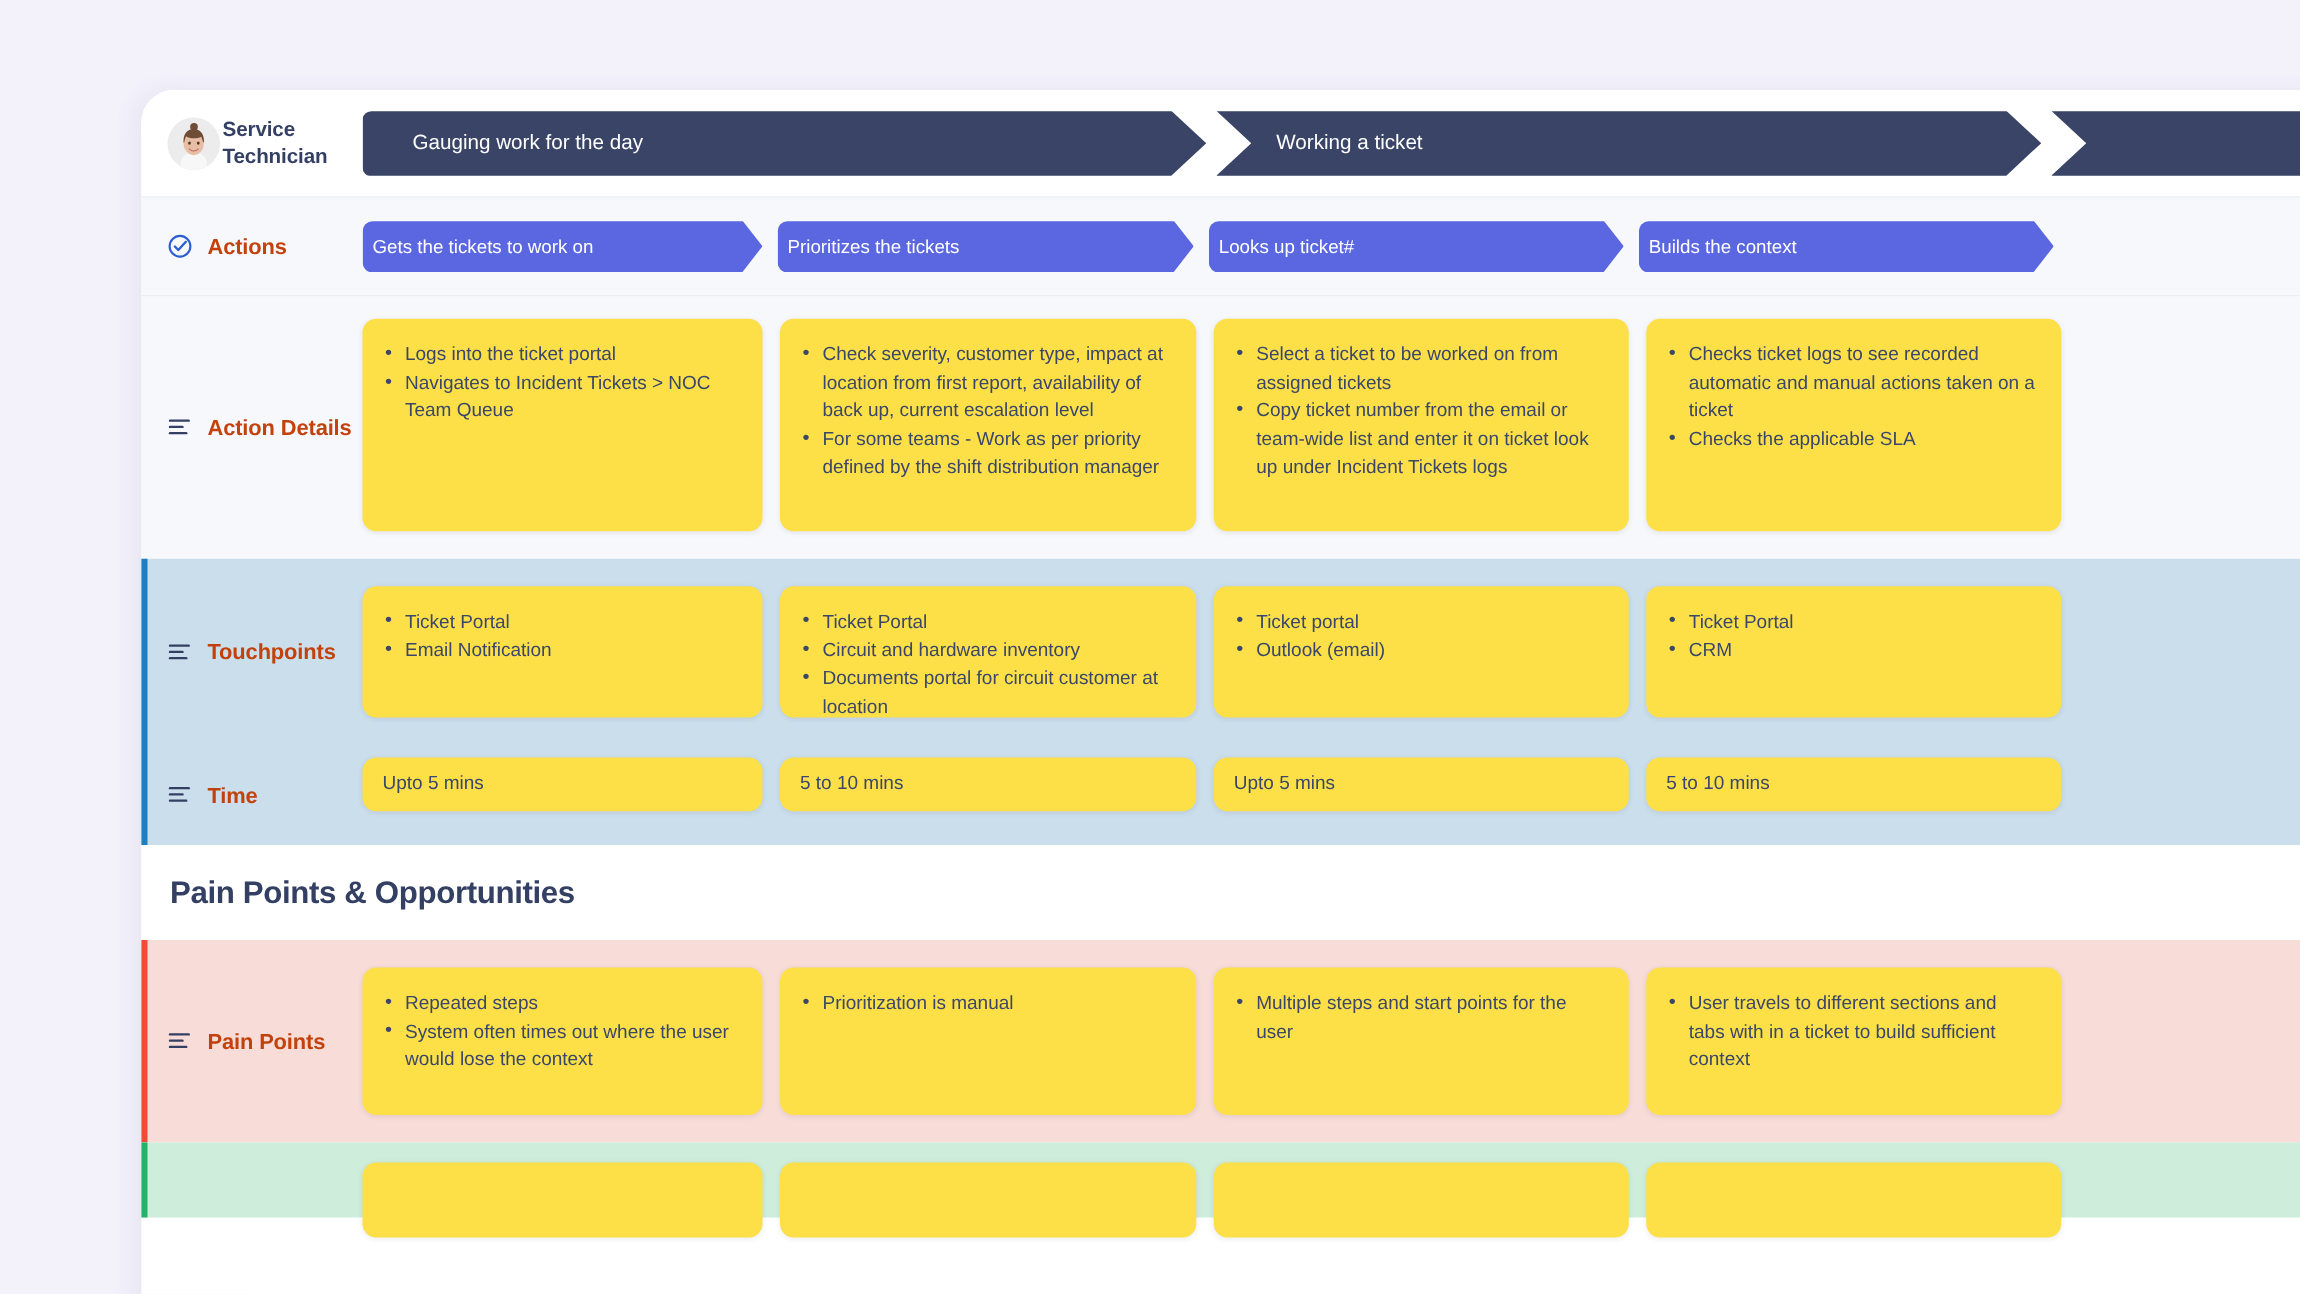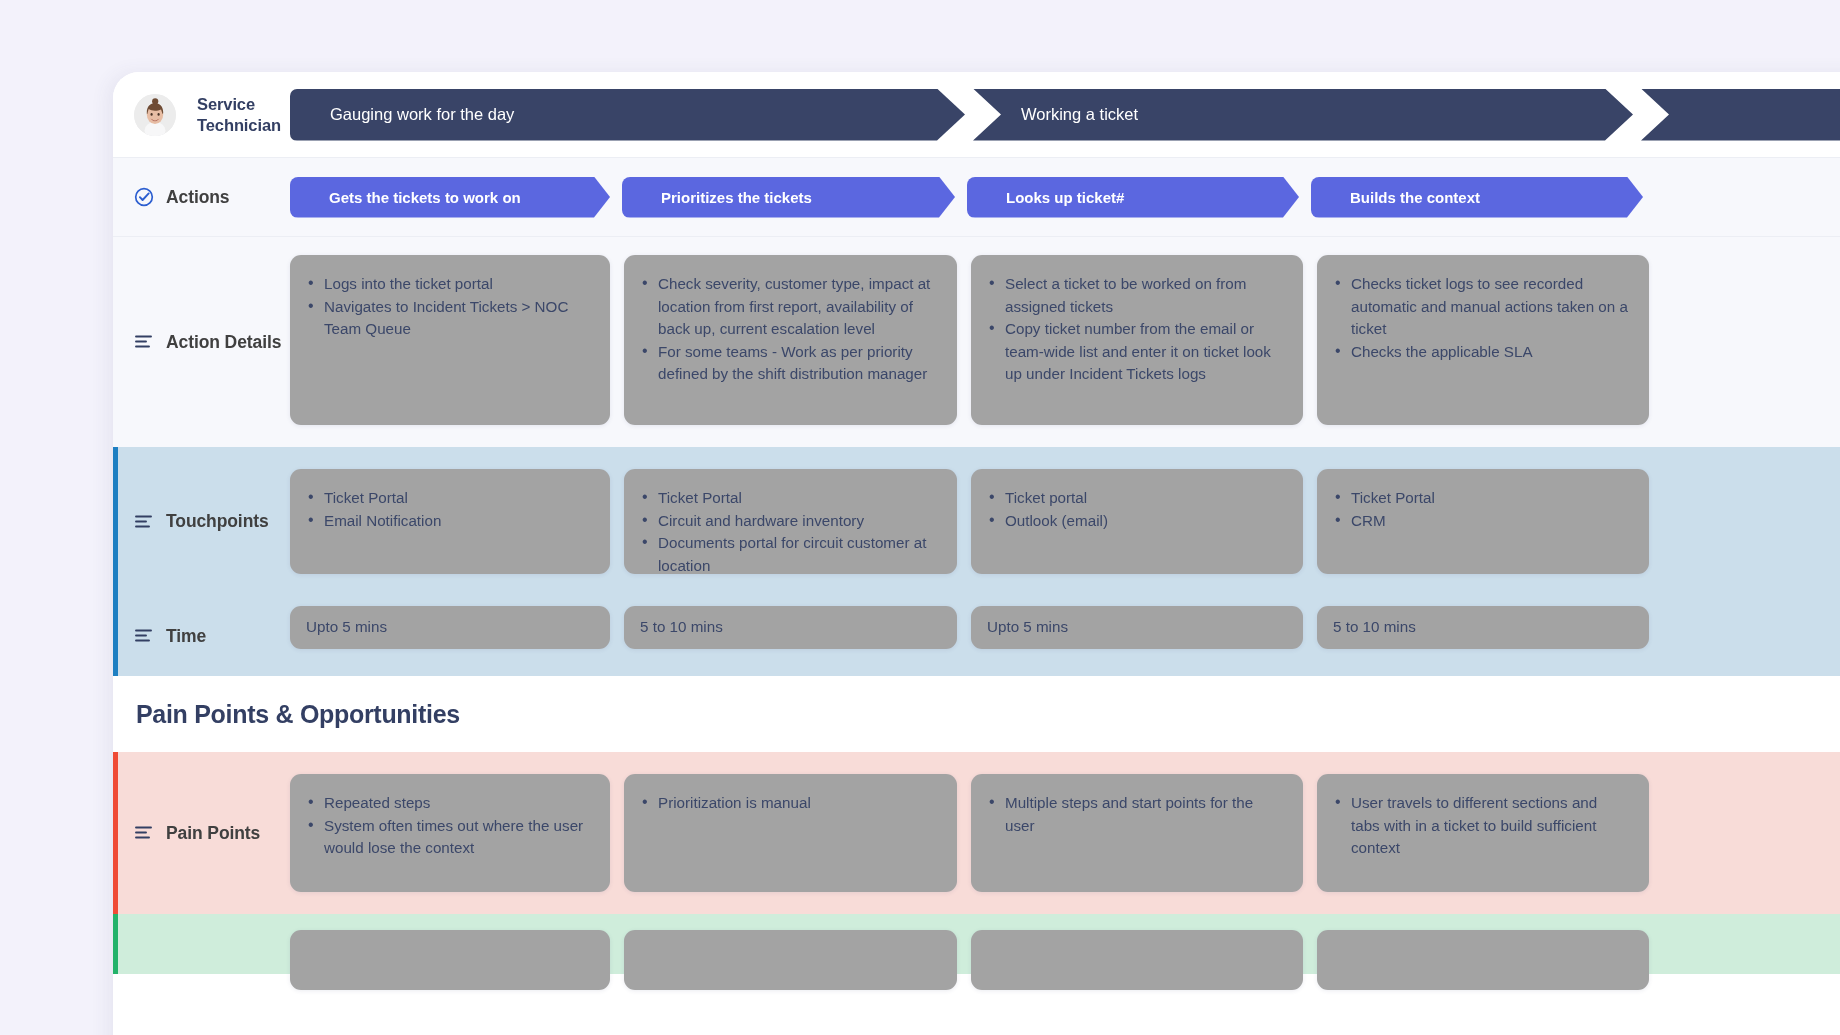--- a/index.html
+++ b/index.html
@@ -39,29 +39,29 @@
     flex: 0 0 177px;
     display: flex;
     align-items: center;
     gap: 12px;
     padding-left: 21px;
     position: relative;
   }
   .row-label .lbl-text {
     font-size: 17.5px;
     font-weight: bold;
-    color: #404040;
+    color: #c2410c;
     letter-spacing: -.1px;
   }
 
   
   .header-row { height: 85px; background: #ffffff; align-items: center; }
   .persona {
     width: 177px; flex: 0 0 177px;
-    display: flex; align-items: flex-start; gap: 21px;
+    display: flex; align-items: flex-start; gap: 2px;
     padding-left: 21px;
   }
   .avatar {
     width: 42px; height: 42px; border-radius: 50%;
     background: #ececed;
     overflow: hidden; position: relative; flex: 0 0 42px;
   }
   .persona-name {
     font-size: 16.5px; font-weight: bold; color: #333f63;
     line-height: 21px; letter-spacing: -.1px;
@@ -99,36 +99,35 @@
   .actions-row { height: 79px; background: #f7f8fc; align-items: center;
     border-top: 1px solid #eceef4; }
   .action-track { flex: 1; display: flex; height: 41px; align-self: center;
     padding-right: 0; }
   .action-chip {
     background: #5b67e0;
     color: #ffffff;
     font-size: 15px;
     display: flex; align-items: center;
     height: 41px;
-    padding-left: 39px;
+    padding-left: 8px;
     border-radius: 8px;
     margin-right: 12px;
     position: relative;
     clip-path: polygon(0 0, calc(100% - 16px) 0, 100% 50%, calc(100% - 16px) 100%, 0 100%);
-    font-weight: bold;
   }
   .action-chip.w1 { width: 320px; }
   .action-chip.w2 { width: 333px; }
   .action-chip.w3 { width: 332px; }
   .action-chip.w4 { width: 332px; }
 
   
   .cards { flex: 1; display: flex; }
   .card {
-    background: #a3a3a3;
+    background: #fde047;
     border-radius: 11px;
     box-shadow: 0 1px 4px rgba(60,70,120,.10);
     padding: 18px 19px 18px 16px;
     margin-right: 14px;
     font-size: 15.2px;
     color: #3b4769;
     line-height: 22.6px;
   }
   .card ul { list-style: none; }
   .card li {

